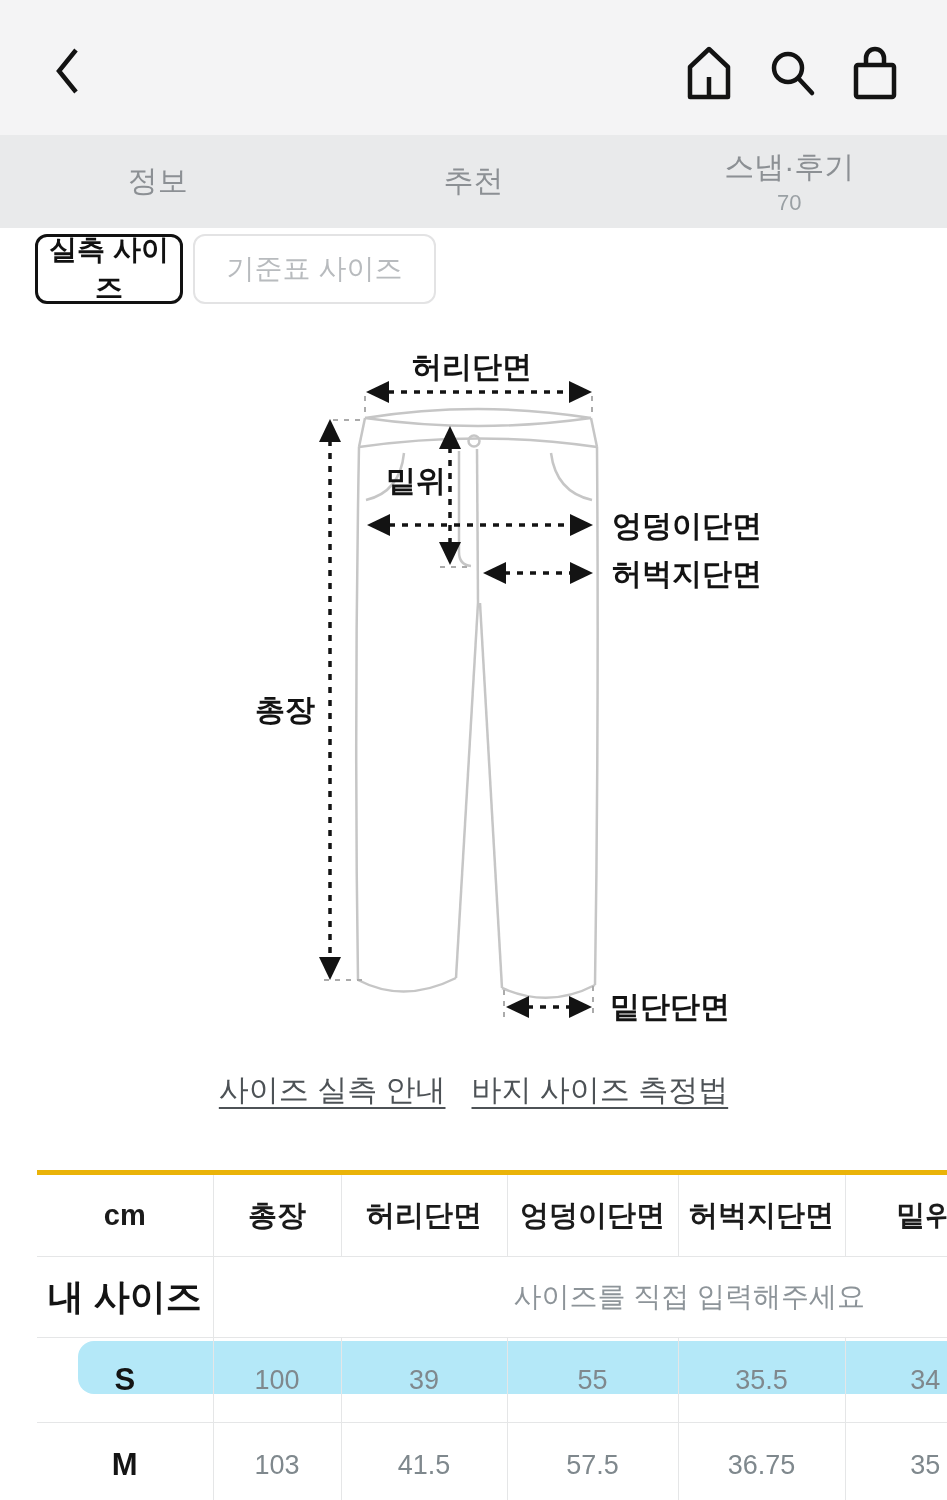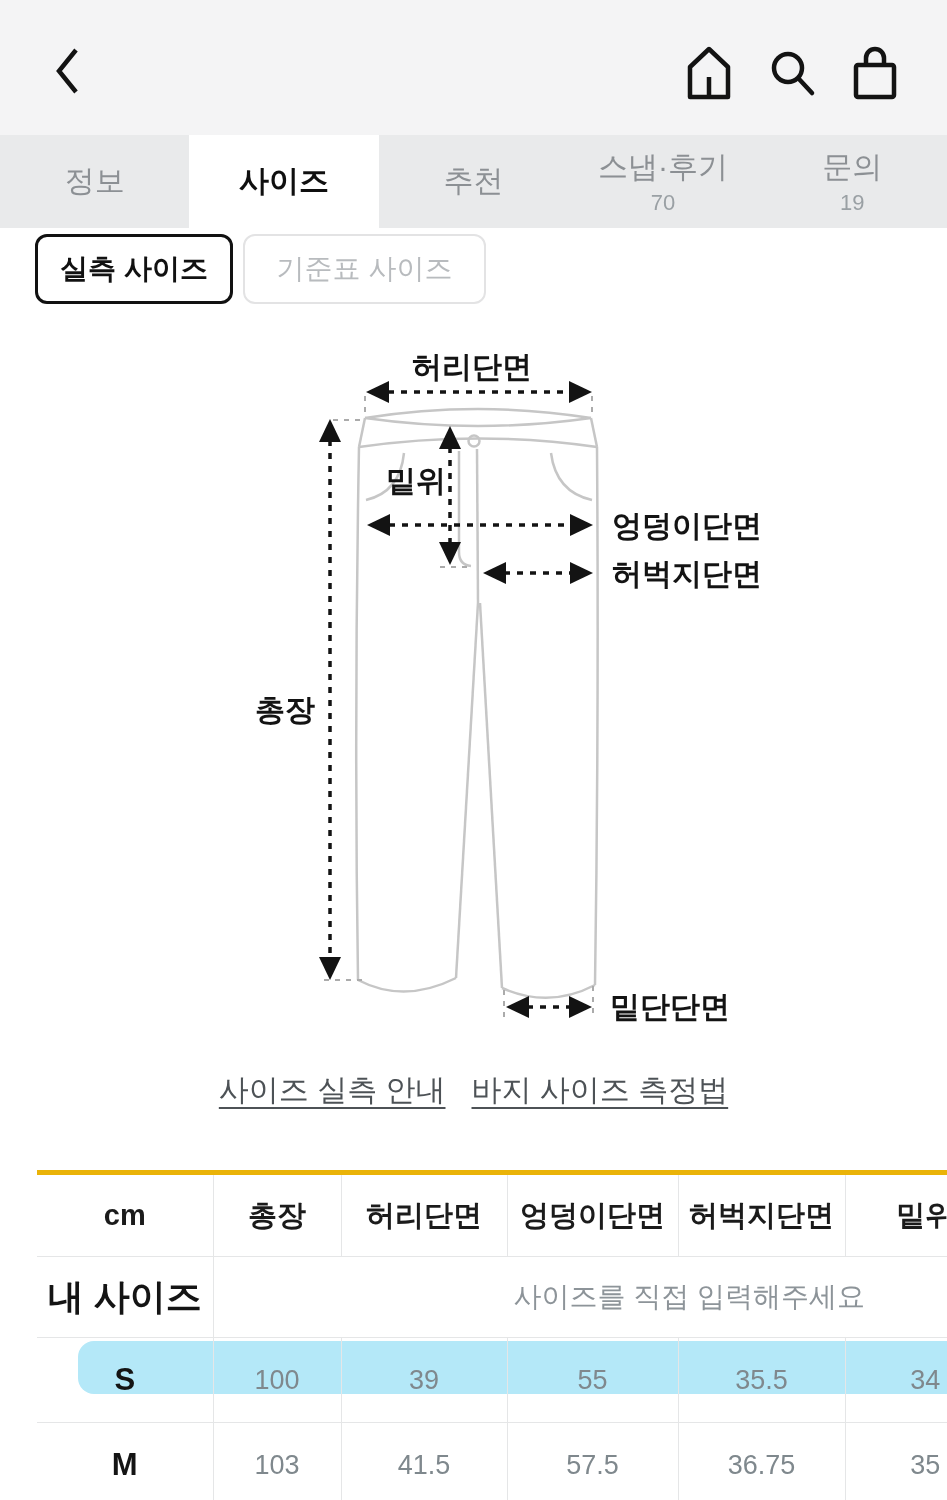--- a/index.html
+++ b/index.html
@@ -16,21 +16,21 @@
   
   .tabbar{height:93px;background:#e9eaeb;display:flex}
   .tab{flex:1 1 0;display:flex;flex-direction:column;align-items:center;justify-content:center;
        gap:2px;font-size:30px;color:#8c9094;cursor:pointer}
   .tab .count{font-size:22px;color:#9aa0a4}
   .tab.active{background:#fff;color:#0f0f0f;font-weight:700}
   
   .toggles{display:flex;gap:10px;margin:6px 0 0 35px}
   .toggle{height:70px;border-radius:12px;background:#fff;font-size:28px;
           display:flex;align-items:center;justify-content:center;cursor:pointer;box-sizing:border-box}
-  .toggle.active{width:198px;border:3px solid #111;color:#111;font-weight:700}
+  .toggle.active{width:148px;border:3px solid #111;color:#111;font-weight:700}
   .toggle.inactive{width:243px;border:2px solid #e3e3e4;color:#b8bbbe;font-weight:400}
   
   .diagram{margin-top:16px}
   .diagram svg{display:block}
   .diagram text{font-family:"Liberation Sans",sans-serif;font-weight:700;font-size:30px;fill:#131313}
   .pants{stroke:#c6c6c6;stroke-width:2.5;fill:none}
   .arrow{stroke:#131313;stroke-width:3.5;fill:none;stroke-dasharray:6 7}
   .head{fill:#131313;stroke:none}
   .guide{stroke:#ababab;stroke-width:2;fill:none;stroke-dasharray:5 6}
   
@@ -82,33 +82,26 @@
         <rect x="7" y="21" width="38" height="32" rx="2" fill="none" stroke="#131313" stroke-width="4.5"></rect>
       </svg>
     </button>
   </div>
 </header>
 
 <nav class="tabbar" style="background: rgb(233, 234, 235);">
   <div class="tab">
     <span>정보</span>
   </div>
-  <div class="tab active">
-    <span>사이즈</span>
-  </div>
   <div class="tab">
     <span>추천</span>
   </div>
   <div class="tab">
     <span>스냅·후기</span>
     <span class="count">70</span>
-  </div>
-  <div class="tab">
-    <span>문의</span>
-    <span class="count">19</span>
   </div>
 </nav>
 
 <div class="toggles">
   <button class="toggle active">실측 사이즈</button>
   <button class="toggle inactive">기준표 사이즈</button>
 </div>
 
 <div class="diagram">
   <svg width="947" height="730" viewBox="0 0 947 730">

